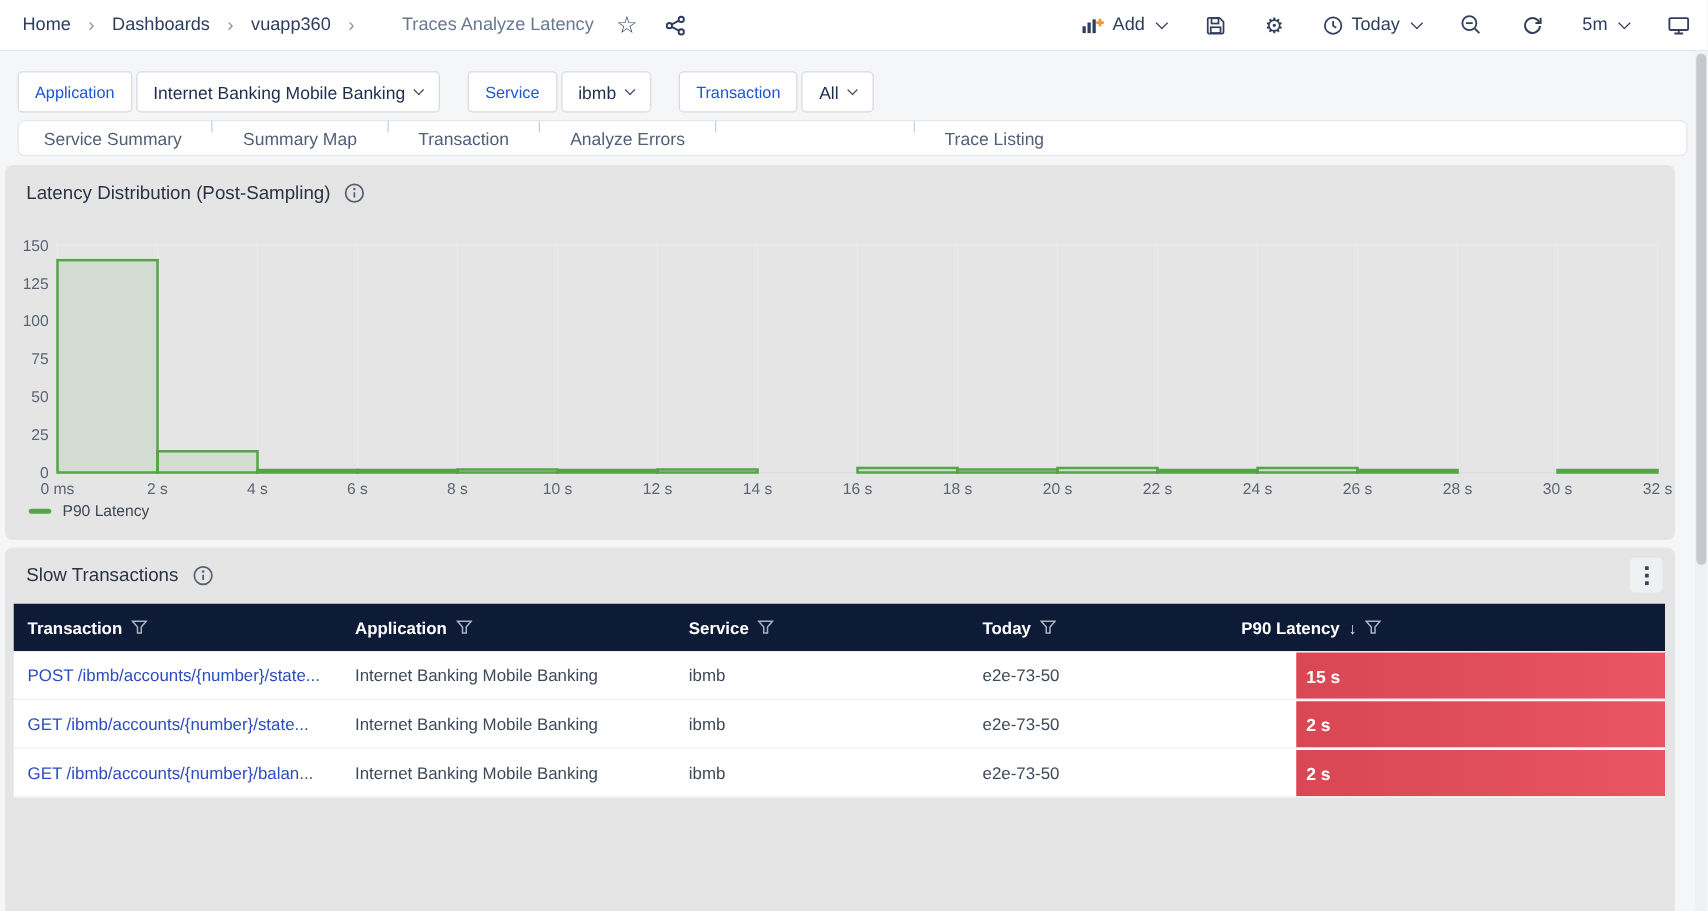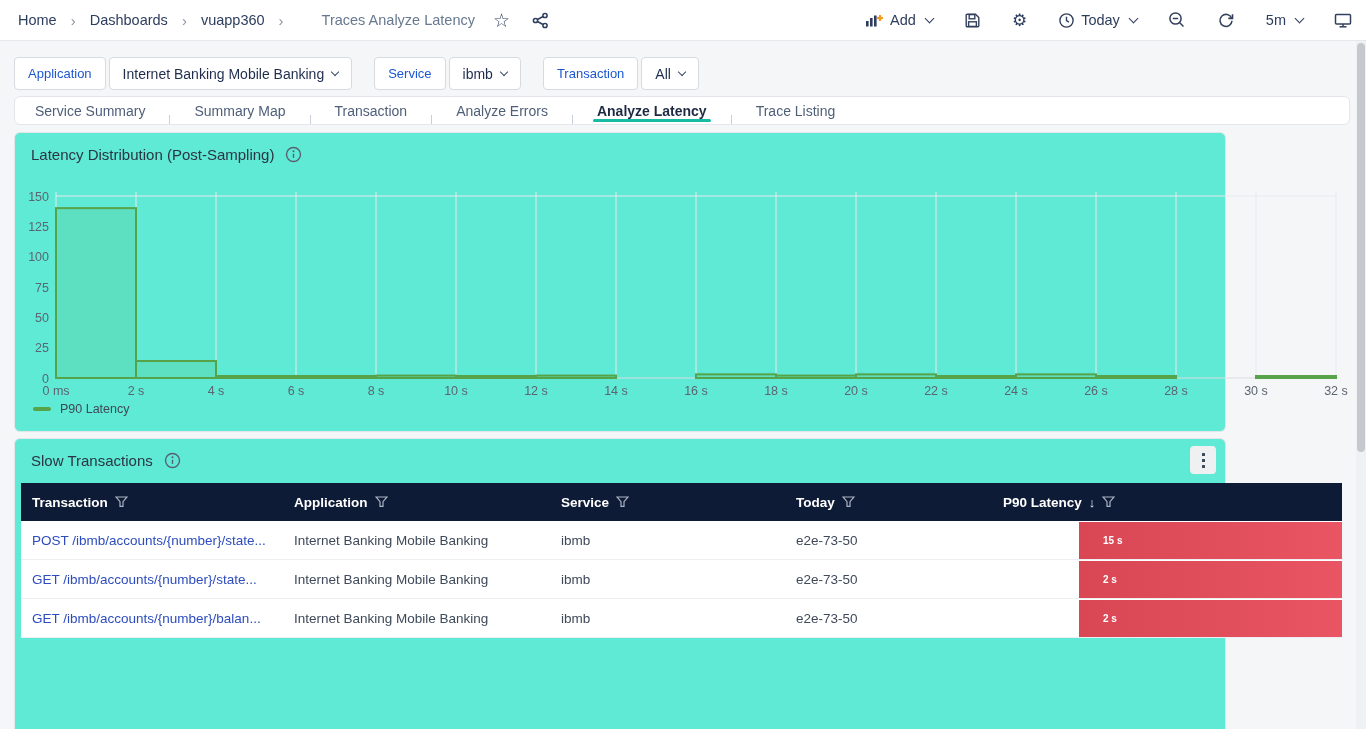--- a/index.html
+++ b/index.html
@@ -39,33 +39,33 @@
     display:flex; align-items:center; padding:0 13px; font-size:13px;
   }
   .fbox.flabel { color:#1b57d0; }
   .fbox.fvalue { color:#1f2d4d; font-size:14px; cursor:pointer; }
   .fvalue .chev { width:6px; height:6px; border-color:#3a4a66; margin-left:8px; }
 
   
   .tabbar {
     position:absolute; top:96px; left:14px; width:1336px; height:29px;
     background:#fff; border:1px solid #e3e6ea; border-radius:6px;
-    display:flex; align-items:flex-end; padding:0 6px;
+    display:flex; align-items:flex-start; padding:0 6px;
   }
   .tab { padding:0 14px; height:100%; display:flex; align-items:center; font-size:14px; color:#4f5f78; cursor:pointer; position:relative; }
   .tab.active { color:#1e2a44; font-weight:bold;margin-top:36px; }
   .tab.active::after {
     content:""; position:absolute; left:10px; right:10px; bottom:2px; height:3px;
     background:#17baa2; border-radius:3px;
   }
   .tab-sep { width:1px; height:9px; background:#c9cfd8; margin:0 10px; }
 
   
   .panel {
-    position:absolute; left:14px; width:1212px; background:#5eead4;
+    position:absolute; left:4px; width:1336px; background:#e5e5e5;
     border:1px solid #e4e6eb; border-radius:6px;
   }
   .panel-head { display:flex; align-items:center; gap:11px; padding:13px 16px 0 16px; }
   .panel-title { font-size:15px; font-weight:500; color:#2b3444; }
   .chart-panel { top:132px; height:300px; }
   .chart-svg { position:absolute; left:0; top:0; }
   .legend { position:absolute; left:18px; top:269px; display:flex; align-items:center; gap:9px; cursor:pointer; }
   .legend-dash { width:18px; height:4px; border-radius:2px; background:#56a349; }
   .legend-label { font-size:12.5px; color:#3f4856; }
 
@@ -89,24 +89,24 @@
   .t-row {
     display:grid; grid-template-columns:265px 267px 235px 207px auto;
     height:39px; border-bottom:1px solid #eceef2; font-size:13.5px; color:#3e4959;
     background:#fff;
   }
   .t-row > div { display:flex; align-items:center; padding-left:8px; overflow:hidden; white-space:nowrap; }
   .t-row > div:first-child { padding-left:11px; }
   .t-link { color:#2d4cbe; cursor:pointer; }
   .p90-cell { padding:0 !important; }
   .red-block {
-    margin-left:84px; margin-top:1px; height:37px; flex:1;
+    margin-left:52px; margin-top:1px; height:37px; flex:1;
     background:linear-gradient(90deg,#d94754,#e95562);
-    display:flex; align-items:center; padding-left:24px;
-    color:#fff; font-weight:bold; font-size:10px;
+    display:flex; align-items:center; padding-left:8px;
+    color:#fff; font-weight:bold; font-size:14px;
   }
 
   
   .scrollbar-track { position:absolute; right:0; top:41px; width:10px; height:688px; background:#f0f1f4; }
   .scrollbar-thumb { position:absolute; right:1px; top:2px; width:8px; height:409px; background:#c5c8cd; border-radius:4px; cursor:pointer; }
 
   .info-icon { cursor:pointer; }
 </style>
 </head>
 <body>

